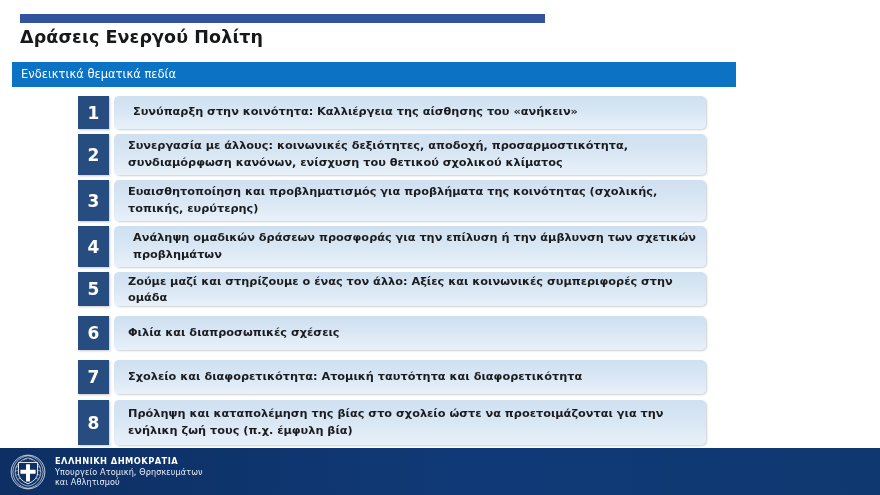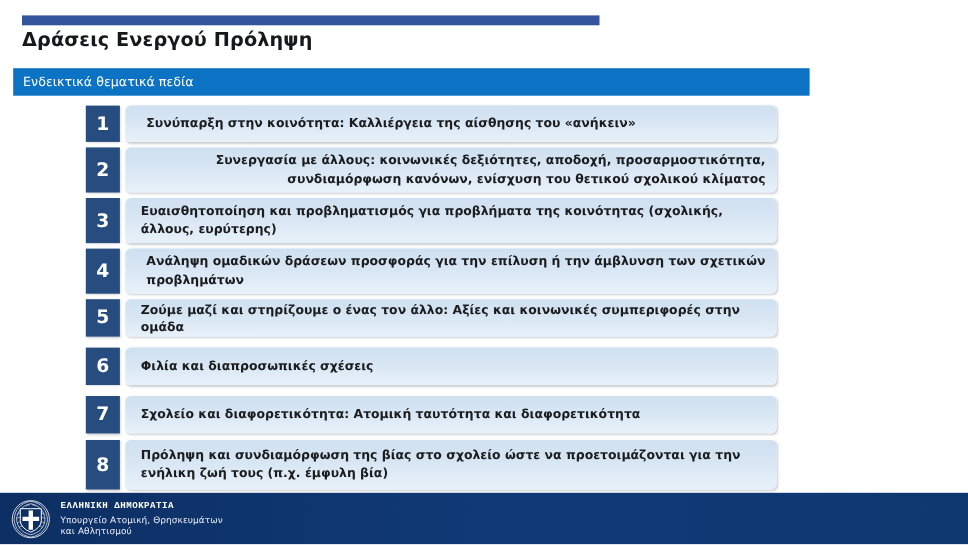--- a/index.html
+++ b/index.html
@@ -126,59 +126,58 @@
   }
   .footer-text {
     margin-left: 9px;
     color: #ffffff;
     line-height: 1.32;
   }
   .footer-line1 {
     font-size: 8.3px;
     font-weight: bold;
     letter-spacing: 0.45px;
-    font-family: Liberation Mono, monospace;
   }
   .footer-line2, .footer-line3 {
     font-size: 8.1px;
     font-weight: normal;
     letter-spacing: 0.1px;
     color: #e9eef6;
   }
 </style>
 </head>
 <body>
 
 <div class="slide">
 
   <div class="accent-bar"></div>
 
-  <div class="slide-title">Δράσεις Ενεργού Πρόληψη</div>
+  <div class="slide-title">Δράσεις Ενεργού Πολίτη</div>
 
   <div class="subtitle-bar">
     <span class="subtitle-text">Ενδεικτικά θεματικά πεδία</span>
   </div>
 
   <div class="list" id="list-container">
       <div class="row" style="top: 96px; height: 33px;">
         <div class="badge" style="height: 33px;">1</div>
         <div class="panel" style="height: 33px;">
           <div class="panel-text indented">Συνύπαρξη στην κοινότητα: Καλλιέργεια της αίσθησης του «ανήκειν»</div>
         </div>
       </div>
       <div class="row" style="top: 134px; height: 41px;">
         <div class="badge" style="height: 41px;">2</div>
-        <div class="panel" style="height: 41px; text-align: right;">
+        <div class="panel" style="height: 41px;">
           <div class="panel-text">Συνεργασία με άλλους: κοινωνικές δεξιότητες, αποδοχή, προσαρμοστικότητα, συνδιαμόρφωση κανόνων, ενίσχυση του θετικού σχολικού κλίματος</div>
         </div>
       </div>
       <div class="row" style="top: 180px; height: 41px;">
         <div class="badge" style="height: 41px;">3</div>
         <div class="panel" style="height: 41px;">
-          <div class="panel-text">Ευαισθητοποίηση και προβληματισμός για προβλήματα της κοινότητας (σχολικής, άλλους, ευρύτερης)</div>
+          <div class="panel-text">Ευαισθητοποίηση και προβληματισμός για προβλήματα της κοινότητας (σχολικής, τοπικής, ευρύτερης)</div>
         </div>
       </div>
       <div class="row" style="top: 226px; height: 41px;">
         <div class="badge" style="height: 41px;">4</div>
         <div class="panel" style="height: 41px;">
           <div class="panel-text indented">Ανάληψη ομαδικών δράσεων προσφοράς για την επίλυση ή την άμβλυνση των σχετικών προβλημάτων</div>
         </div>
       </div>
       <div class="row" style="top: 272px; height: 34px;">
         <div class="badge" style="height: 34px;">5</div>
@@ -194,21 +193,21 @@
       </div>
       <div class="row" style="top: 360px; height: 34px;">
         <div class="badge" style="height: 34px;">7</div>
         <div class="panel" style="height: 34px;">
           <div class="panel-text">Σχολείο και διαφορετικότητα: Ατομική ταυτότητα και διαφορετικότητα</div>
         </div>
       </div>
       <div class="row" style="top: 400px; height: 45px;">
         <div class="badge" style="height: 45px;">8</div>
         <div class="panel" style="height: 45px;">
-          <div class="panel-text">Πρόληψη και συνδιαμόρφωση της βίας στο σχολείο ώστε να προετοιμάζονται για την ενήλικη ζωή τους (π.χ. έμφυλη βία)</div>
+          <div class="panel-text">Πρόληψη και καταπολέμηση της βίας στο σχολείο ώστε να προετοιμάζονται για την ενήλικη ζωή τους (π.χ. έμφυλη βία)</div>
         </div>
       </div>
     </div>
 
   <div class="footer">
     <div class="footer-inner">
       <span class="emblem">
         <svg viewBox="0 0 64 64" width="36" height="36" aria-hidden="true">
           <circle cx="32" cy="32" r="30" fill="none" stroke="#ffffff" stroke-width="1.3"></circle>
           <g fill="none" stroke="#ffffff" stroke-width="1.1">

